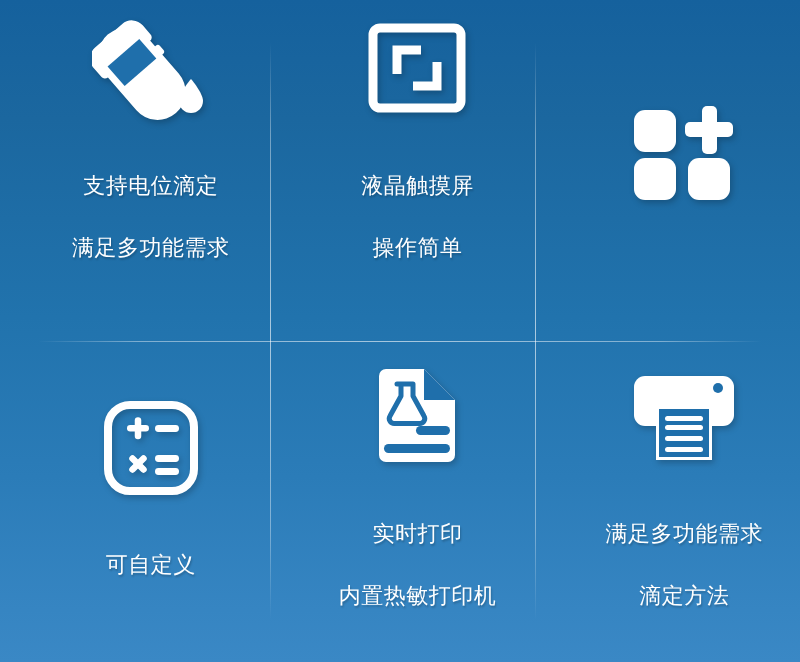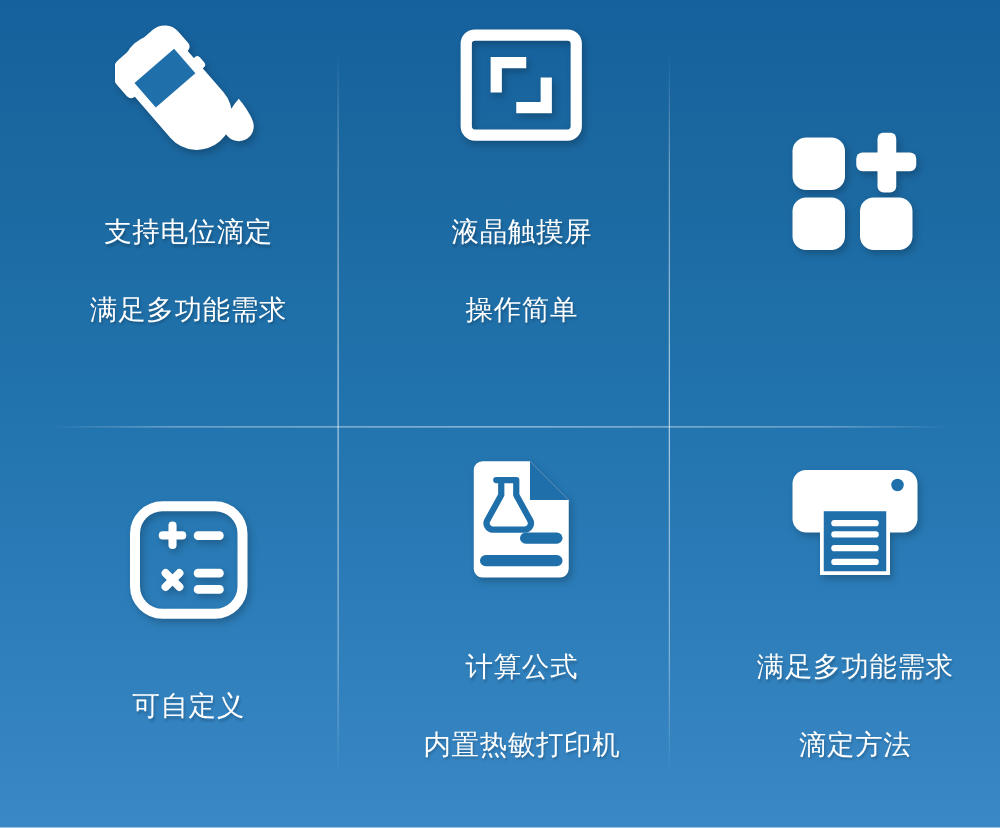--- a/index.html
+++ b/index.html
@@ -179,21 +179,21 @@
         <path d="M8 10 a7 7 0 0 1 7-7 h38 l31 31 v55 a7 7 0 0 1 -7 7 h-62 a7 7 0 0 1 -7 -7 Z" fill="#ffffff"></path>
         <path d="M53 3 l31 31 h-31 Z" fill="#1f6fab"></path>
 
         <path d="M26 18 h16 M30 18 v12 L19 50 a5 5 0 0 0 4.4 7.6 h25.2 A5 5 0 0 0 53 50 L42 30 V18" stroke="#1f6fab" stroke-width="5" fill="none" stroke-linecap="round" stroke-linejoin="round"></path>
 
         <rect x="45" y="60" width="34" height="9" rx="4.5" fill="#1f6fab"></rect>
         <rect x="13" y="78" width="66" height="9" rx="4.5" fill="#1f6fab"></rect>
       </svg>
     </div>
     <div class="caption">
-      <span class="line">计算公式</span>
+      <span class="line">实时打印</span>
       <span class="line">内置热敏打印机</span>
     </div>
   </div>
 
   <div class="feature-cell row-bottom">
     <div class="icon-wrap">
       <svg width="108" height="92" viewBox="0 0 108 92" fill="none">
 
         <rect x="4" y="6" width="100" height="50" rx="11" fill="#ffffff"></rect>
 

